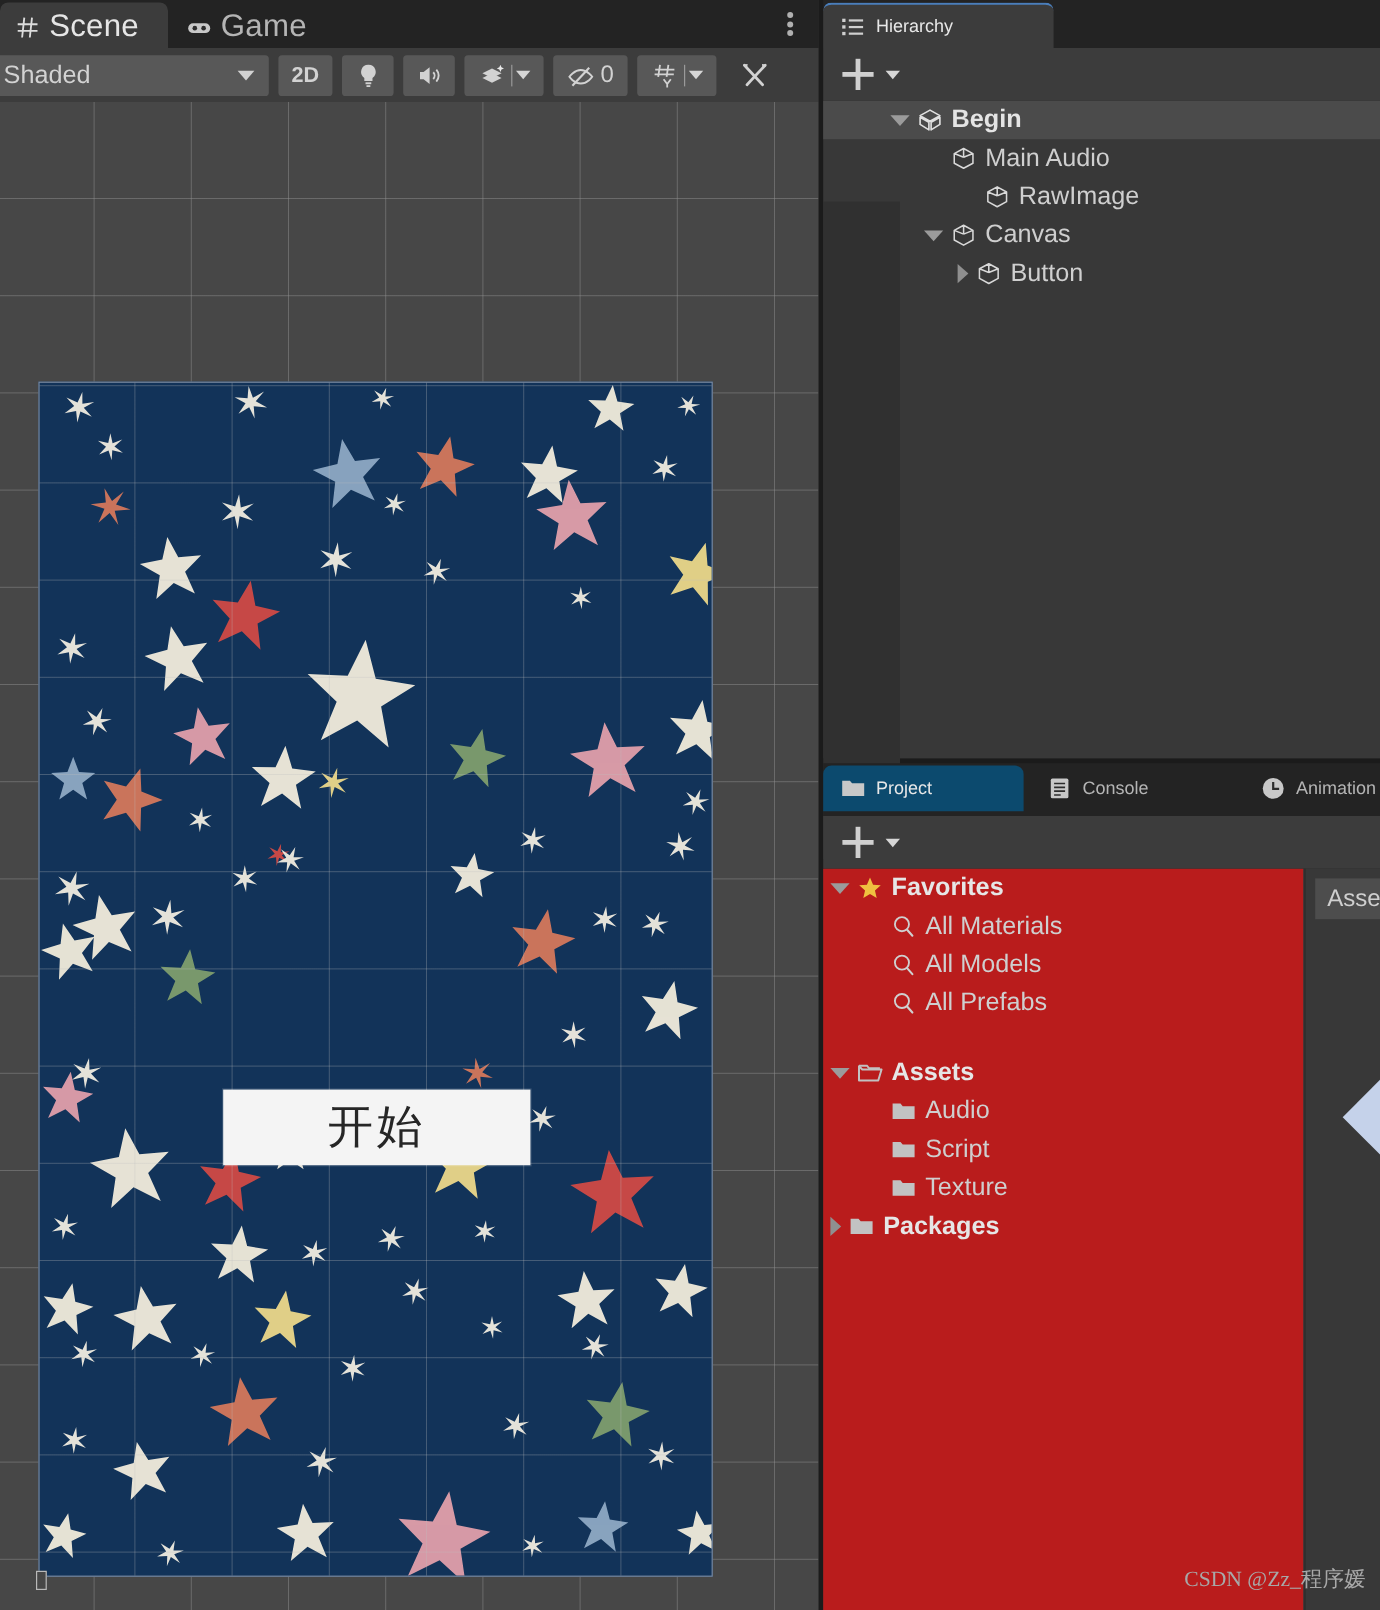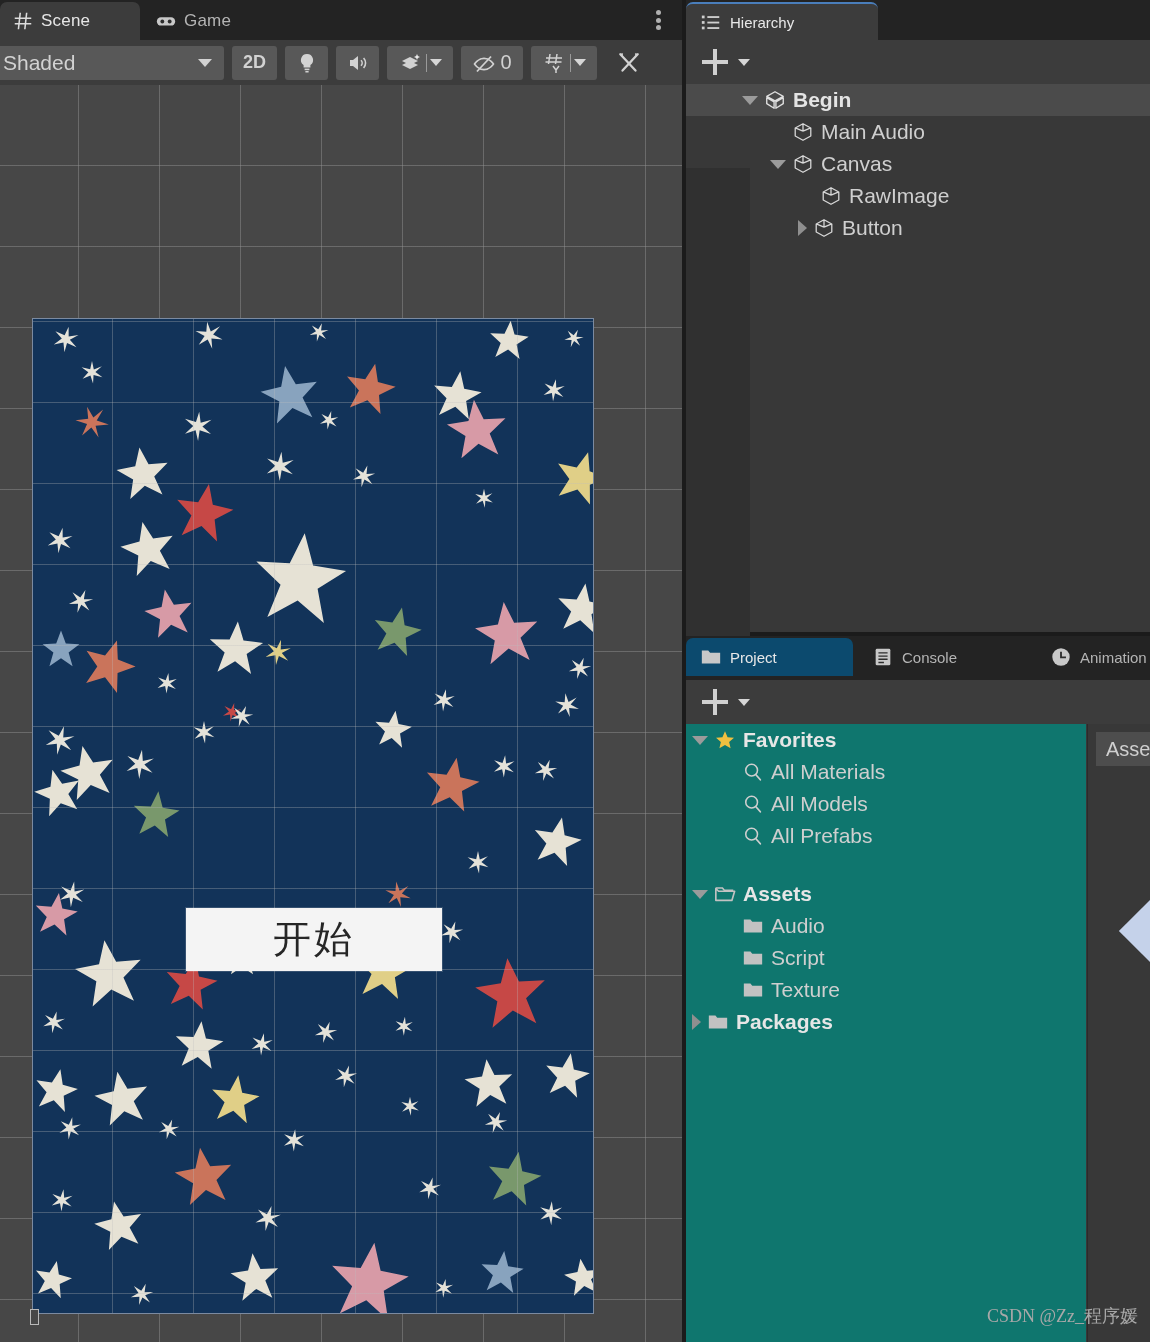--- a/index.html
+++ b/index.html
@@ -12,21 +12,21 @@
   #root { position: relative; width: 1150px; height: 1342px; background: #1b1b1b; }
 
   
   .scene-panel { position: absolute; left: 0; top: 0; width: 682px; height: 1342px; background: #383838; }
 
   .tabbar { position: absolute; left: 0; top: 0; width: 682px; height: 40px; background: #232323; }
   .tab {
     position: absolute; top: 2px; height: 38px;
     display: flex; align-items: center; gap: 7px;
     padding: 0 16px 0 12px;
-    color: #b4b4b4; font-size: 17px; letter-spacing: .2px;
+    color: #b4b4b4; font-size: 26px; letter-spacing: .2px;
   }
   .tab.active { background: #3c3c3c; color: #e6e6e6; border-radius: 7px 7px 0 0; }
   .tab-scene { left: 0; width: 140px; border-radius: 0 7px 0 0; }
   .tab-game  { left: 143px; }
   .tab-ico { width: 22px; height: 22px; display: inline-block; position: relative; flex: none; }
 
   .kebab { position: absolute; right: 14px; top: 7px; width: 20px; height: 26px;
            display: flex; flex-direction: column; align-items: center; justify-content: space-between; padding: 3px 0; }
   .kebab i { width: 5px; height: 5px; border-radius: 50%; background: #b0b0b0; display: block; }
 
@@ -97,21 +97,21 @@
   .tri-down { border-left: 8px solid transparent; border-right: 8px solid transparent; border-top: 9px solid #9b9b9b; }
   .tri-right { border-top: 8px solid transparent; border-bottom: 8px solid transparent; border-left: 9px solid #8f8f8f; }
   .tri-ph { width: 16px; height: 1px; }
   .hier-strip { position: absolute; left: 0; top: 84px; width: 64px; height: 548px; background: #303030; }
 
   .proj-panel { position: absolute; left: 0; top: 636px; width: 464px; height: 706px; }
   .proj-tabbar { position: absolute; left: 0; top: 0; width: 464px; height: 44px; background: #232323; }
   .proj-toolbar { position: absolute; left: 0; top: 44px; width: 464px; height: 44px; background: #3c3c3c;
                   display: flex; align-items: center; padding-left: 16px; gap: 10px; }
   .proj-body { position: absolute; left: 0; top: 88px; width: 464px; height: 618px; background: #383838; }
-  .proj-tree { position: absolute; left: 0; top: 0; width: 400px; height: 618px; background: #0f766e; }
+  .proj-tree { position: absolute; left: 0; top: 0; width: 400px; height: 618px; background: #b91c1c; }
   .proj-right { position: absolute; left: 401px; top: 0; width: 63px; height: 618px; background: #383838;
                 border-left: 1px solid #2b2b2b; }
   .asset-chip { position: absolute; left: 8px; top: 8px; height: 34px; background: #4d4d4d;
                 display: flex; align-items: center; padding-left: 10px; color: #cfcfcf; font-size: 20px; width: 80px; }
   .blue-diamond { position: absolute; left: 40px; top: 185px; width: 44px; height: 44px;
                   background: #c5d2ea; transform: rotate(45deg); }
   .prow { position: relative; height: 32px; display: flex; align-items: center; color: #cfcfcf; font-size: 21px; }
   .prow.sel { background: #4d4d4d; }
   .prow.bold { font-weight: 600; color: #e6e6e6; }
   .watermark { position: absolute; right: 12px; bottom: 14px; color: #a8a8a8; font-size: 18px;
@@ -721,34 +721,34 @@
             </div>
             <div class="hrow">
               <span style="display:inline-block;width:84px;flex:none"></span>
               <span class="tri-ph"></span>
               <span class="ico" style="margin:0 7px 0 6px;line-height:0"><svg viewBox="0 0 24 24" width="22" height="22">
                   <path d="M12 3 L20.5 7.6 L20.5 16.4 L12 21 L3.5 16.4 L3.5 7.6 Z M12 3 L12 11 M12 11 L20.5 7.6 M12 11 L3.5 7.6" fill="none" stroke="#d8d8d8" stroke-width="1.4" stroke-linejoin="round"></path>
                 </svg></span>
               <span>Main Audio</span>
             </div>
             <div class="hrow">
+              <span style="display:inline-block;width:112px;flex:none"></span>
+              <span class="tri-ph"></span>
+              <span class="ico" style="margin:0 7px 0 6px;line-height:0"><svg viewBox="0 0 24 24" width="22" height="22">
+                  <path d="M12 3 L20.5 7.6 L20.5 16.4 L12 21 L3.5 16.4 L3.5 7.6 Z M12 3 L12 11 M12 11 L20.5 7.6 M12 11 L3.5 7.6" fill="none" stroke="#d8d8d8" stroke-width="1.4" stroke-linejoin="round"></path>
+                </svg></span>
+              <span>RawImage</span>
+            </div>
+            <div class="hrow">
               <span style="display:inline-block;width:84px;flex:none"></span>
               <span class="tri tri-down"></span>
               <span class="ico" style="margin:0 7px 0 6px;line-height:0"><svg viewBox="0 0 24 24" width="22" height="22">
                   <path d="M12 3 L20.5 7.6 L20.5 16.4 L12 21 L3.5 16.4 L3.5 7.6 Z M12 3 L12 11 M12 11 L20.5 7.6 M12 11 L3.5 7.6" fill="none" stroke="#d8d8d8" stroke-width="1.4" stroke-linejoin="round"></path>
                 </svg></span>
               <span>Canvas</span>
-            </div>
-            <div class="hrow">
-              <span style="display:inline-block;width:112px;flex:none"></span>
-              <span class="tri-ph"></span>
-              <span class="ico" style="margin:0 7px 0 6px;line-height:0"><svg viewBox="0 0 24 24" width="22" height="22">
-                  <path d="M12 3 L20.5 7.6 L20.5 16.4 L12 21 L3.5 16.4 L3.5 7.6 Z M12 3 L12 11 M12 11 L20.5 7.6 M12 11 L3.5 7.6" fill="none" stroke="#d8d8d8" stroke-width="1.4" stroke-linejoin="round"></path>
-                </svg></span>
-              <span>RawImage</span>
             </div>
             <div class="hrow">
               <span style="display:inline-block;width:112px;flex:none"></span>
               <span class="tri tri-right"></span>
               <span class="ico" style="margin:0 7px 0 6px;line-height:0"><svg viewBox="0 0 24 24" width="22" height="22">
                   <path d="M12 3 L20.5 7.6 L20.5 16.4 L12 21 L3.5 16.4 L3.5 7.6 Z M12 3 L12 11 M12 11 L20.5 7.6 M12 11 L3.5 7.6" fill="none" stroke="#d8d8d8" stroke-width="1.4" stroke-linejoin="round"></path>
                 </svg></span>
               <span>Button</span>
             </div>
           </div>

